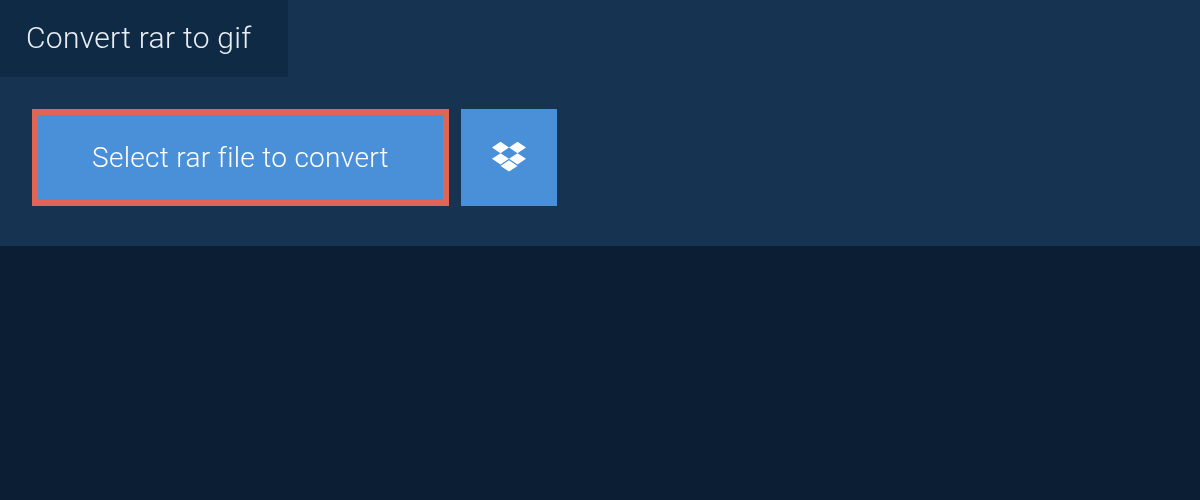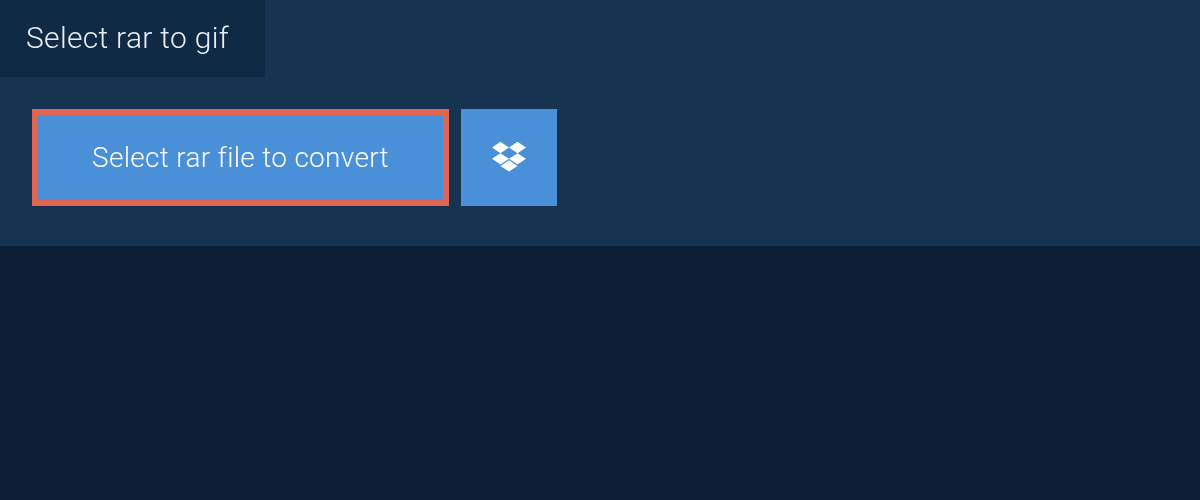--- a/index.html
+++ b/index.html
@@ -59,21 +59,21 @@
       width: 34px;
       height: 34px;
       fill: #ffffff;
     }
   </style>
 </head>
 <body>
 
 <div class="panel">
   <div class="tab">
-    <span>Select rar to gif</span>
+    <span>Convert rar to gif</span>
   </div>
   <div class="button-row">
     <div class="select-button">
       <span>Select rar file to convert</span>
     </div>
     <div class="dropbox-button">
       <span>
         <svg viewBox="0 0 24 24">
           <path d="M6 2 L12 6 L6 10 L0 6 Z M18 2 L24 6 L18 10 L12 6 Z M6 10 L12 14 L6 18 L0 14 Z M18 10 L24 14 L18 18 L12 14 Z M6 19 L12 15 L18 19 L12 23 Z"></path>
         </svg>

